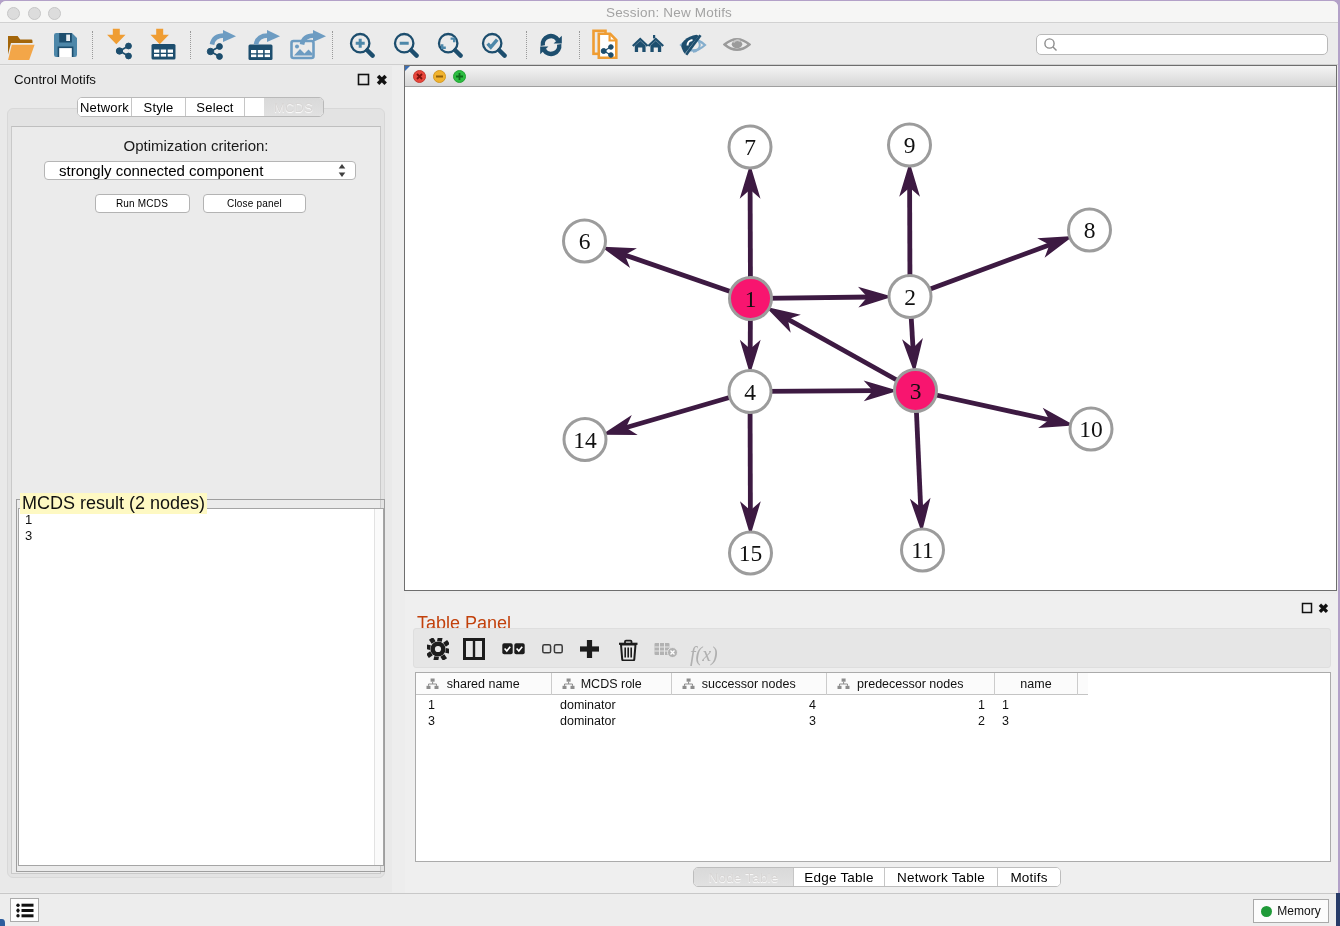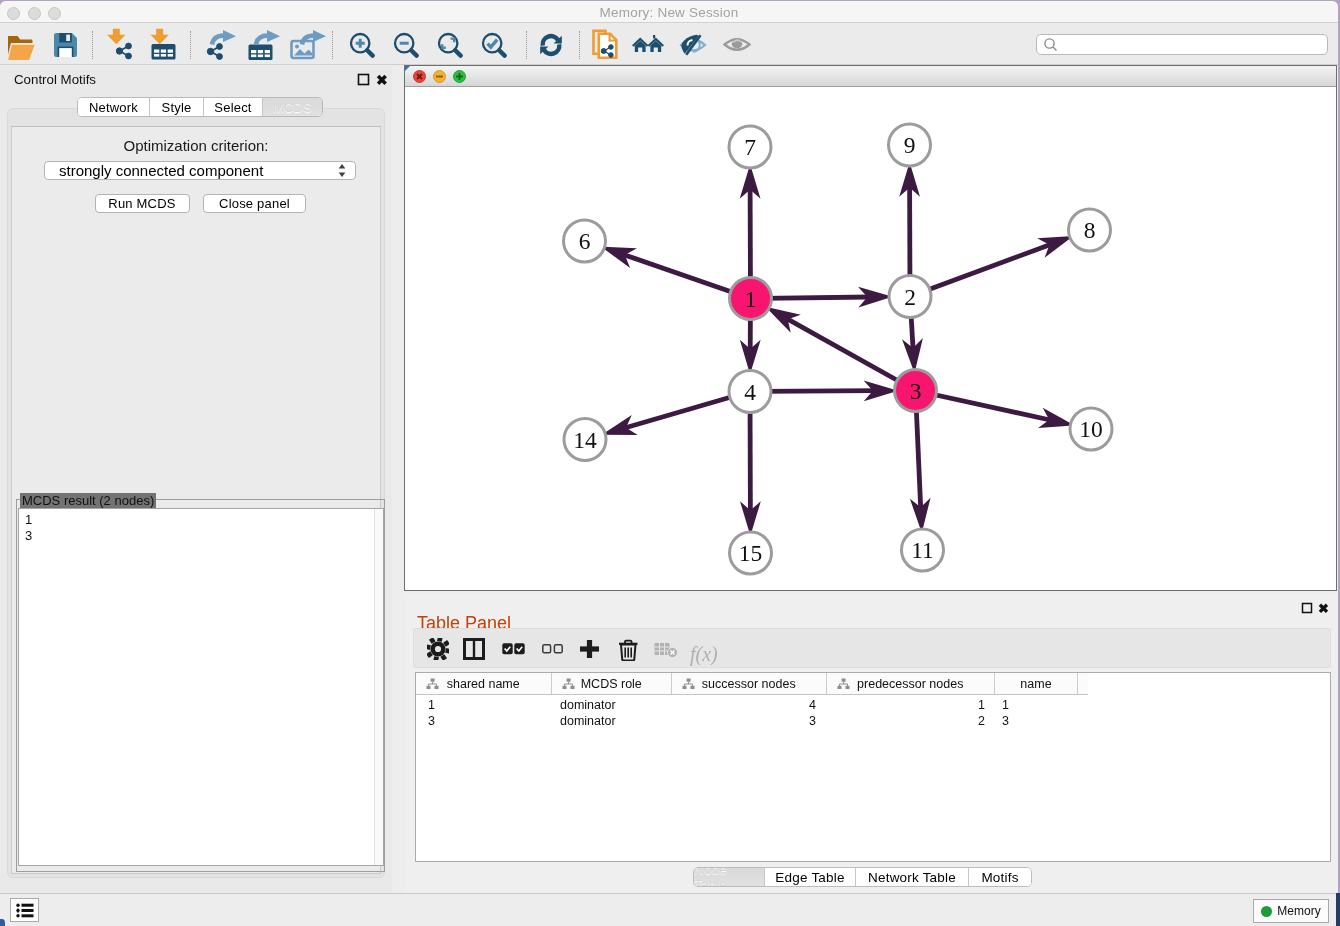--- a/index.html
+++ b/index.html
@@ -15,30 +15,30 @@
 #toolbar { position:absolute; left:0; top:23px; width:100%; height:41px; background:#ebebeb; border-bottom:1px solid #cfcfcf; }
 .tsep { position:absolute; top:7px; height:28px; width:0; border-left:1px dotted #9a9a9a; }
 #search { position:absolute; left:1036px; top:10px; width:292px; height:21px; background:#fff; border:1px solid #b9b9b9; border-radius:5px; }
 
 #cpanel { position:absolute; left:0; top:65px; width:392px; height:826px; background:#e9e9e9; }
 #cphead { position:absolute; left:14px; top:6px; font-size:13.3px; color:#111; }
 .winbtn { position:absolute; top:8px; font-size:12px; color:#111; }
 
 #ctabs { position:absolute; left:77px; top:31px; height:20px; z-index:6; display:flex; border:1px solid #b9b9b9; border-radius:5px; overflow:hidden; background:#fff; }
 #ctabs .seg { height:100%; font-size:13px; color:#000; display:flex; align-items:center; justify-content:center; border-right:1px solid #c6c6c6; background:#fff; letter-spacing:0.2px; }
-#ctabs .seg:last-child { border-right:none; }
+#ctabs .seg:last-child { border-right:none;margin-left:19px; }
 #ctabs .seg.sel { background:linear-gradient(#d9d9d9,#e1e1e1); color:#d8d6d5; text-shadow:0 1px 1px #fff; }
 #cpouter { position:absolute; left:7px; top:42px; width:378px; height:770px; background:#e3e3e3; border:1px solid #d8d8d8; border-radius:6px; }
 #cpinner { position:absolute; left:11px; top:60px; width:370px; height:748px; background:#ebebeb; border:1px solid #c9c9c9; border-top:1px solid #bfbfbf; }
 #optlabel { position:absolute; left:0; top:71px; width:100%; text-align:center; font-size:15px; color:#1a1a1a; }
 #dropdown { position:absolute; left:44px; top:95px; width:312px; height:19px; background:#fff; border:1px solid #b5b5b5; border-radius:4px; font-size:15px; color:#000; line-height:17px; padding-left:14px; }
-.btn { position:absolute; top:128px; height:19px; background:#fff; border:1px solid #b3b3b3; border-radius:4px; font-size:13px; color:#000; text-align:center; line-height:17px; letter-spacing:0.2px; }
+.btn { position:absolute; top:128px; height:19px; background:#fff; border:1px solid #b3b3b3; border-radius:4px; font-size:10px; color:#000; text-align:center; line-height:17px; letter-spacing:0.2px; }
 
 #mcdsbox { position:absolute; left:16px; top:433px; width:369px; height:373px; border:1px solid #9e9e9e; }
-#mcdslegend { position:absolute; left:3px; top:-7px; z-index:3; background:#737373; font-size:13px; color:#111; padding:0 2px;text-align:center; }
+#mcdslegend { position:absolute; left:3px; top:-7px; z-index:3; background:#fef9c3; font-size:18px; color:#111; padding:0 2px;text-align:center; }
 #mcdstext { position:absolute; left:1px; top:8px; width:366px; height:358px; background:#fff; border:1px solid #a5a5a5; font-size:13px; color:#111; line-height:15.5px; padding:3px 0 0 6px; }
 #mcdsscroll { position:absolute; right:0px; top:0px; width:9px; height:356px; background:#fafafa; border-left:1px solid #e2e2e2; }
 
 #desktop { position:absolute; left:392px; top:65px; width:946px; height:827px; background:#ededed; }
 #iframe { position:absolute; left:12px; top:-1px; width:933px; height:526px; border:1px solid #6e6e6e; background:#fff; overflow:hidden; }
 #iftitle { position:absolute; left:0; top:0; width:100%; height:21px; background:linear-gradient(#f4f4f4,#d6d6d6); border-bottom:1px solid #9f9f9f; }
 #iftext { position:absolute; top:2px; left:0; width:100%; text-align:center; font-size:13.2px; color:#111; letter-spacing:0.3px; }
 .tl { position:absolute; top:4px; width:13px; height:13px; border-radius:50%; }
 #canvas { position:absolute; left:0; top:22px; width:931px; height:503px; background:#fff; }
 
@@ -59,21 +59,21 @@
 #listbtn { position:absolute; left:10px; top:4px; width:29px; height:24px; background:#fdfdfd; border:1px solid #ababab; }
 #membtn { position:absolute; right:9px; top:5px; width:76px; height:24px; background:#fcfcfc; border:1px solid #a9a9a9; font-size:12px; color:#111; text-align:center; line-height:22px; }
 </style>
 </head>
 <body>
 <div id="win">
 <div id="titlebar">
       <div class="light" style="left:7px"></div>
       <div class="light" style="left:28px"></div>
       <div class="light" style="left:48px"></div>
-      <div id="wtitle">Memory: New Session</div>
+      <div id="wtitle">Session: New Motifs</div>
     </div>
 <div id="toolbar">
       <div class="tsep" style="left:92px"></div>
       <div class="tsep" style="left:190px"></div>
       <div class="tsep" style="left:332px"></div>
       <div class="tsep" style="left:526px"></div>
       <div class="tsep" style="left:579px"></div>
       <svg style="position:absolute;left:7px;top:9px" width="28" height="28" viewBox="0 0 28 28">
         <path d="M1,3 h9.6 l2.6,3.6 H24.2 a1.3,1.3 0 0 1 1.3,1.3 V10 H4 L1,21.5 Z" fill="#a4660a"></path>
         <path d="M4.8,11.8 h22.8 L22.2,27 H1.1 Z" fill="#f3a648"></path>
@@ -203,21 +203,21 @@
         </svg>
       </div>
     </div>
 <div id="cpanel">
       <div id="cphead">Control Motifs</div>
       <div class="winbtn" style="left:357px;top:7px"><svg width="13" height="13" viewBox="0 0 13 13">
           <rect x="1.5" y="1.5" width="10" height="10" fill="none" stroke="#111" stroke-width="1.6"></rect>
         </svg></div>
       <div class="winbtn" style="left:376px;top:6px;font-size:14px;font-weight:bold">✖</div>
       <div id="ctabs">
-        <div class="seg" style="width:72px">Network</div>
+        <div class="seg" style="width:54px">Network</div>
         <div class="seg" style="width:54px">Style</div>
         <div class="seg" style="width:59px">Select</div>
         <div class="seg sel" style="width:59px">MCDS</div>
       </div>
       <div id="cpouter"></div>
       <div id="cpinner"></div>
       <div id="optlabel">Optimization criterion:</div>
       <div id="dropdown">strongly connected component<svg width="8" height="15" viewBox="0 0 8 15" style="position:absolute;right:9px;top:1px">
           <polygon points="4,1 7.3,5.4 0.7,5.4" fill="#3f3f3f"></polygon>
           <polygon points="4,14 7.3,9.6 0.7,9.6" fill="#3f3f3f"></polygon>
@@ -405,21 +405,21 @@
         <div class="trow" style="left:340px;top:24px;width:60px;text-align:right">4</div>
         <div class="trow" style="left:509px;top:24px;width:60px;text-align:right">1</div>
         <div class="trow" style="left:586px;top:24px">1</div>
         <div class="trow" style="left:12px;top:40px">3</div>
         <div class="trow" style="left:144px;top:40px">dominator</div>
         <div class="trow" style="left:340px;top:40px;width:60px;text-align:right">3</div>
         <div class="trow" style="left:509px;top:40px;width:60px;text-align:right">2</div>
         <div class="trow" style="left:586px;top:40px">3</div>
       </div>
       <div id="btabs">
-        <div class="seg sel" style="width:71px">Node Table</div>
+        <div class="seg sel" style="width:100px">Node Table</div>
         <div class="seg" style="width:91px">Edge Table</div>
         <div class="seg" style="width:113px">Network Table</div>
         <div class="seg" style="width:62px">Motifs</div>
       </div>
     </div>
 <div id="statusbar">
       <div id="listbtn">
         <svg width="18" height="15" viewBox="0 0 18 15" style="position:absolute;left:5px;top:4px">
           <circle cx="2" cy="2.2" r="1.7" fill="#111"></circle>
           <rect x="5.5" y="0.7" width="12" height="3" fill="#111"></rect>

